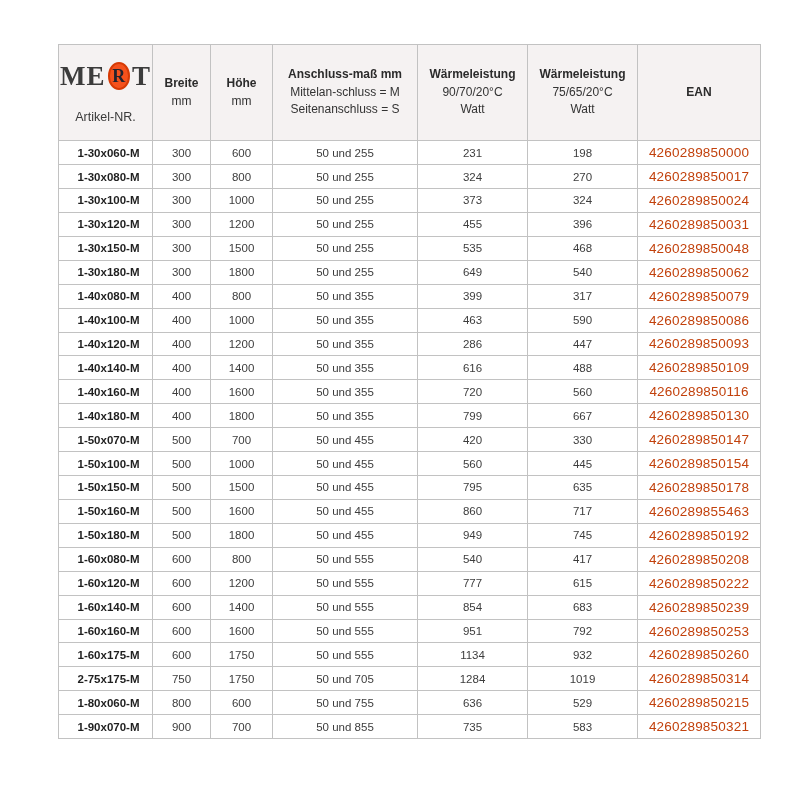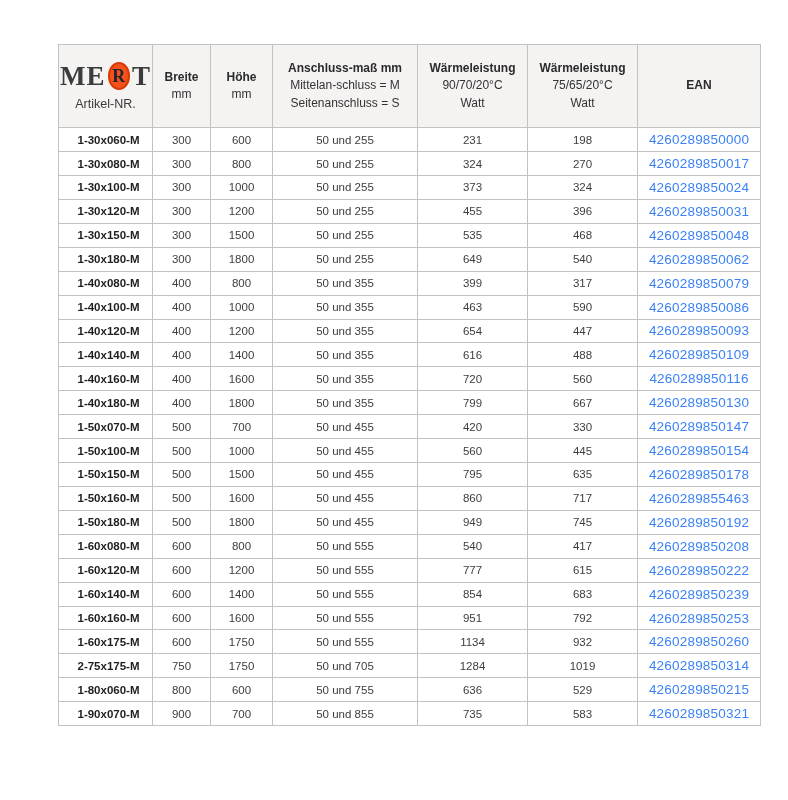--- a/index.html
+++ b/index.html
@@ -45,21 +45,21 @@
     padding: 0 2px;
   }
   table.spec tbody td:first-child {
     font-weight: bold;
     color: #1f1f1f;
     font-size: 11.5px;
     padding-left: 8px;
   }
   table.spec tbody td:nth-child(7) {
     font-size: 13.5px;
-    color: #3b82f6;
+    color: #c2410c;
     letter-spacing: 0.2px;
   }
   
   col.c-artikel  { width: 94px; }
   col.c-breite   { width: 58px; }
   col.c-hoehe    { width: 62px; }
   col.c-anschluss{ width: 145px; }
   col.c-w90      { width: 110px; }
   col.c-w75      { width: 110px; }
   col.c-ean      { width: 123px; }
@@ -93,21 +93,21 @@
   .brand-badge span {
     font-family: "Liberation Serif", serif;
     font-weight: bold;
     font-size: 18px;
     color: #23232e;
     line-height: 1;
   }
   .brand-sub {
     font-size: 12.5px;
     color: #3a3a3a;
-    margin-top: 5px;
+    margin-top: 18px;
     font-weight: normal;
   }
 </style>
 </head>
 <body>
 
 <div class="sheet">
   <table class="spec">
     <colgroup>
       <col class="c-artikel">
@@ -229,21 +229,21 @@
           <td>50 und 355</td>
           <td>463</td>
           <td>590</td>
           <td>4260289850086</td>
         </tr>
         <tr>
           <td>1-40x120-M</td>
           <td>400</td>
           <td>1200</td>
           <td>50 und 355</td>
-          <td>654</td>
+          <td>286</td>
           <td>447</td>
           <td>4260289850093</td>
         </tr>
         <tr>
           <td>1-40x140-M</td>
           <td>400</td>
           <td>1400</td>
           <td>50 und 355</td>
           <td>616</td>
           <td>488</td>

